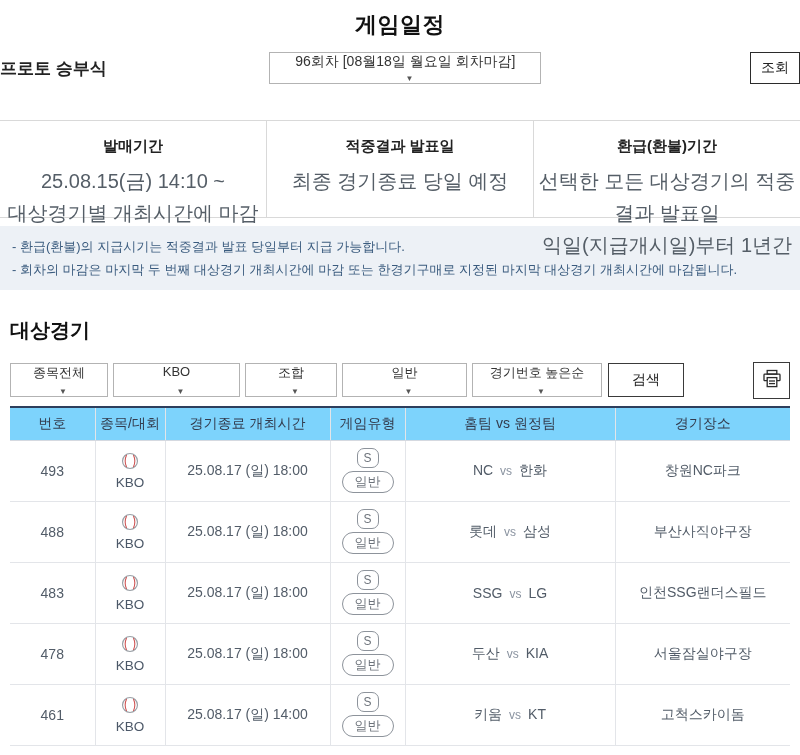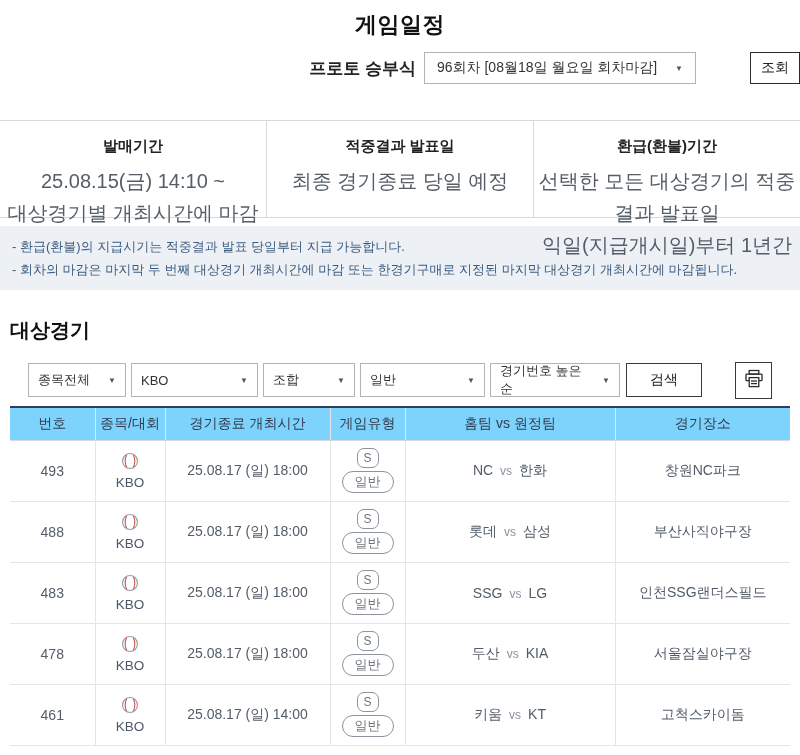--- a/index.html
+++ b/index.html
@@ -9,28 +9,28 @@
     background: #fff; position: relative;
     font-family: "Liberation Sans", sans-serif;
     color: #222;
   }
   
   .page-title {
     text-align: center; font-size: 22px; font-weight: 700;
     color: #111; padding-top: 10px; letter-spacing: 0.5px;
   }
   .proto-row {
-    display: flex; justify-content: flex-end; align-items: center;
-    gap: 8px; margin-top: 12px; height: 32px;
+    display: flex; justify-content: space-between; align-items: center;
+    gap: 28px; margin-top: 12px; height: 32px;
   }
   .proto-label { font-size: 17px; font-weight: 700; color: #222; }
   .selectbox {
     border: 1px solid #b3b3b3; background: #fff; height: 32px;
     display: flex; align-items: center; justify-content: space-between;
-    padding: 0 12px; font-size: 14px; color: #333; cursor: pointer;
+    padding: 0 12px; font-size: 14px; color: #333; cursor: pointer; flex-direction: column;
   }
   .proto-select { width: 272px; }
   .arrow { font-size: 8px; color: #555; margin-left: 8px; }
   .btn {
     border: 1px solid #2b2b2b; background: #fff; height: 32px;
     display: flex; align-items: center; justify-content: center;
     font-size: 14px; color: #222; cursor: pointer;
   }
   .btn-inquiry { width: 50px; margin-left: 46px; }
   
@@ -45,21 +45,21 @@
   
   .notes { margin-top: 8px; background: #edf1f6; padding: 10px 12px; height: 64px; }
   .note-line { font-size: 13px; color: #3a5b7e; line-height: 1.75; }
   
   .section-title {
     font-size: 20px; font-weight: 700; color: #111;
     margin: 27px 0 0; padding-left: 10px;
   }
   .filter-bar {
     display: flex; align-items: center; gap: 5px;
-    padding: 0 28px; margin-top: 18px; height: 36px;
+    padding: 0 10px; margin-top: 18px; height: 36px;
   }
   .filter-select { height: 34px; font-size: 13px; padding: 0 9px; }
   .f-sport { width: 98px; }
   .f-league { width: 127px; }
   .f-combo { width: 92px; }
   .f-type { width: 125px; }
   .f-sort { width: 130px; }
   .btn-search { width: 76px; height: 34px; border-color: #3a3a3a; margin-left: 1px; }
   .btn-print {
     margin-left: auto; width: 37px; height: 37px;

